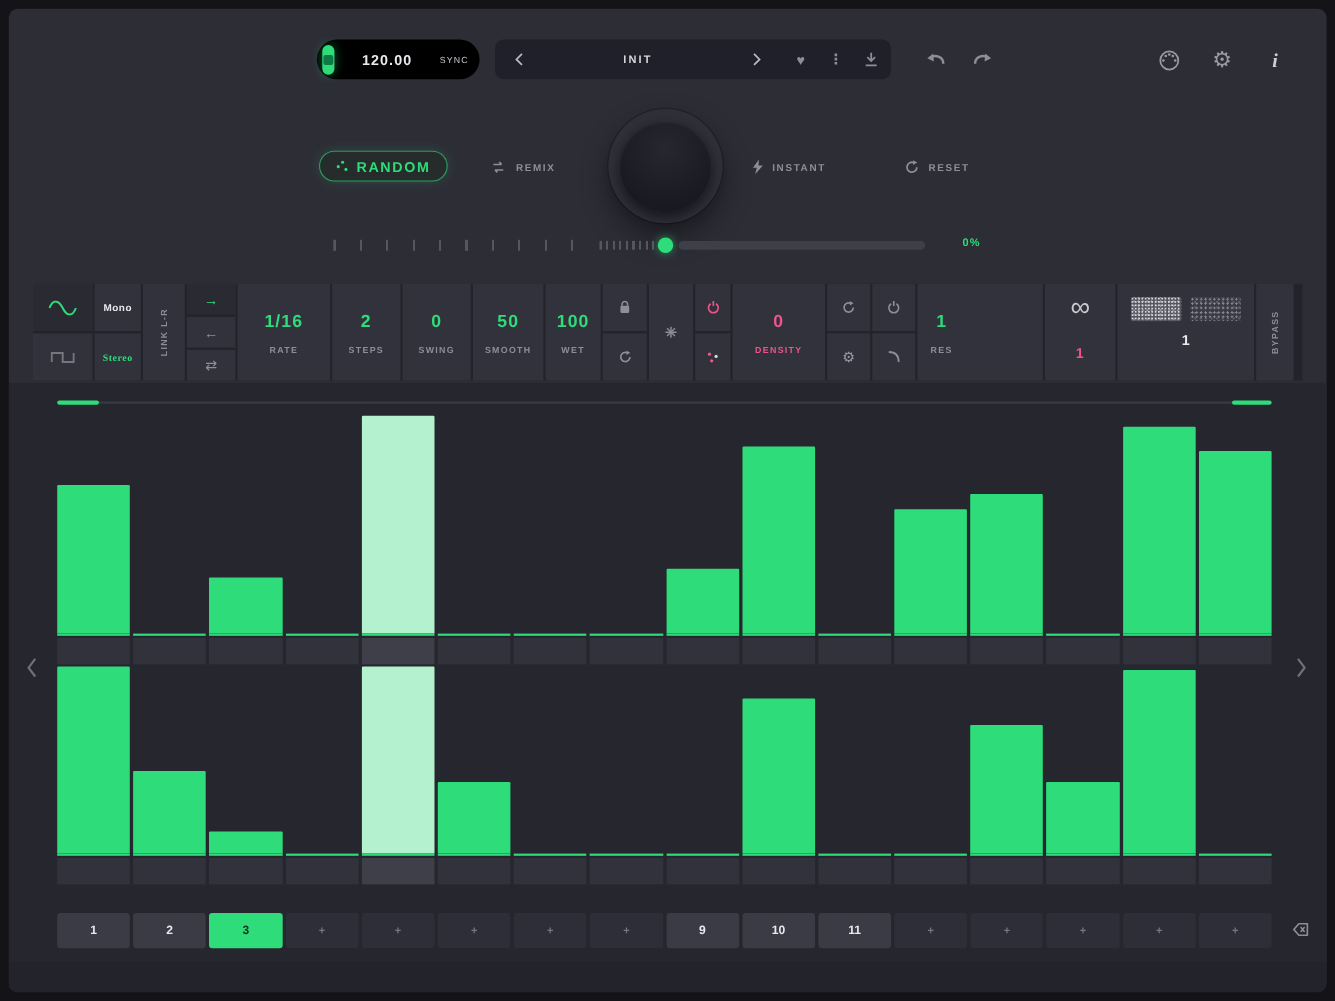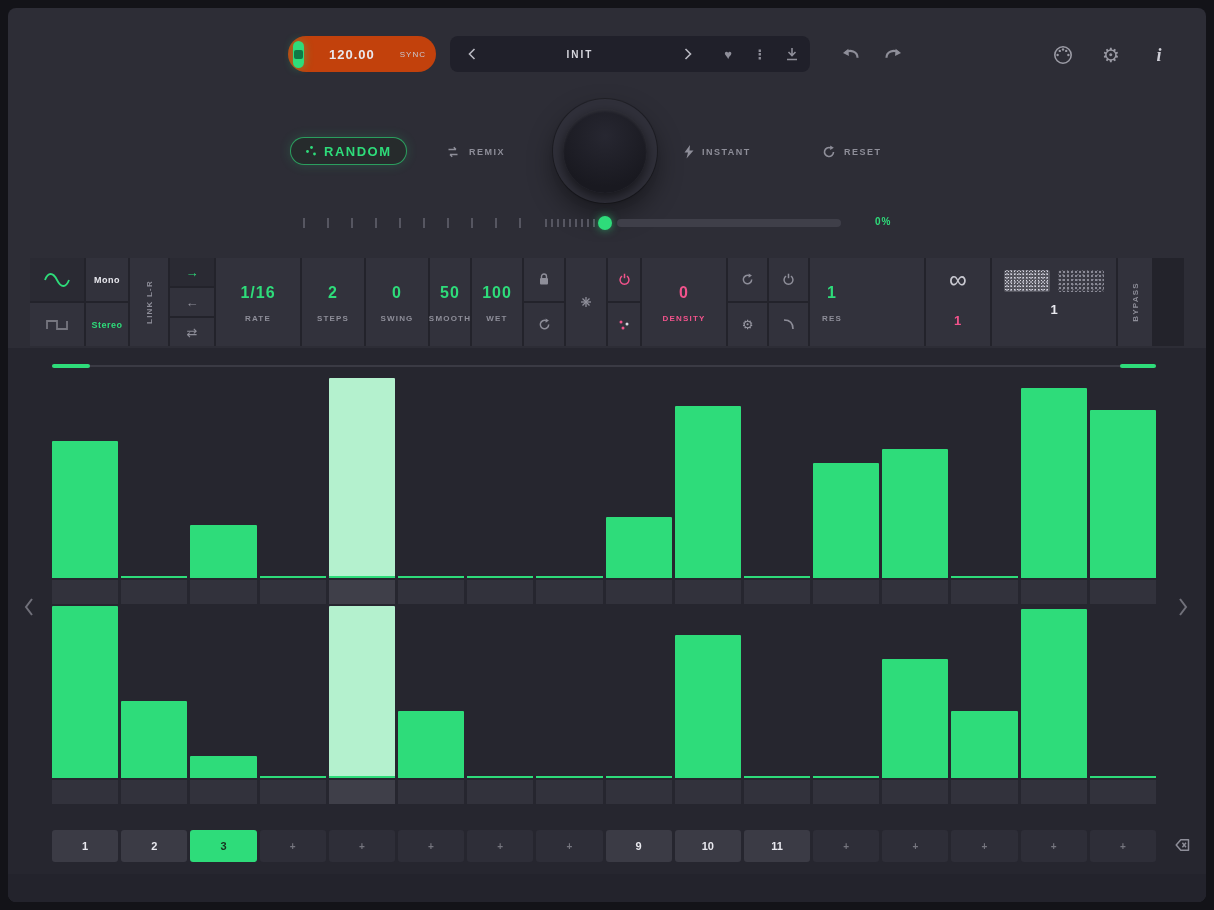--- a/index.html
+++ b/index.html
@@ -4,21 +4,21 @@
 <style>
   * { margin:0; padding:0; box-sizing:border-box; }
   html,body { width:1214px; height:910px; background:#131318; overflow:hidden;
     font-family:"Liberation Sans","DejaVu Sans",sans-serif; }
   .window { position:absolute; inset:8px; background:#2d2d36; border-radius:8px; overflow:hidden; }
 
   
   .logo-wrap { position:absolute; left:32px; top:30px; display:flex; align-items:center; gap:10px; }
   .logo-text { color:#eceef1; font-size:21px; letter-spacing:.3px; }
   .transport { position:absolute; left:280px; top:28px; width:148px; height:36px; border-radius:18px;
-    background:#c2410c; display:flex; align-items:center; padding:0 10px 0 5px; gap:25px; }
+    background:#000000; display:flex; align-items:center; padding:0 10px 0 5px; gap:25px; }
   .stop-btn { width:27px; height:27px; border-radius:9px; background:#2EDC7A;
     box-shadow:0 0 10px rgba(46,220,122,.45); display:flex; align-items:center; justify-content:center; }
   .stop-inner { width:9px; height:9px; border-radius:2px; background:#0e7a46; }
   .bpm { color:#e9e9ef; font-size:13px; font-weight:bold; letter-spacing:1px; flex:1; text-align:center; }
   .sync { color:#c9c9d2; font-size:8px; font-weight:normal; letter-spacing:1px; }
 
   .preset-bar { position:absolute; left:442px; top:28px; width:360px; height:36px; border-radius:8px;
     background:#20202a; display:flex; align-items:center; }
   .pb-btn { width:44px; height:100%; display:flex; align-items:center; justify-content:center; }
   .preset-name { flex:1; text-align:center; color:#d6d6dd; font-size:10px; font-weight:bold; letter-spacing:2px; }
@@ -248,21 +248,21 @@
       </div>
       <div class="cell">
         <svg width="22" height="14" viewBox="0 0 22 14">
           <path d="M1 11 V3 H11 V11 H21 V3" fill="none" stroke="#76767f" stroke-width="1.8"></path>
         </svg>
       </div>
     </div>
 
     <div class="panel" style="width:42px;">
       <div class="cell txt-cell">Mono</div>
-      <div class="cell txt-cell" style="color:#2EDC7A;">Stereo</div>
+      <div class="cell txt-cell" style="color:#2EDC7A;font-family:Liberation Serif, serif;">Stereo</div>
     </div>
 
     <div class="panel vert" style="width:38px;">
       <span>LINK L-R</span>
     </div>
 
     <div class="panel" style="width:44px;">
       <div class="cell sel arrow-glyph on">→</div>
       <div class="cell arrow-glyph">←</div>
       <div class="cell arrow-glyph">⇄</div>
@@ -273,21 +273,21 @@
       <div class="lab">RATE</div>
     </div>
     <div class="panel vpanel" style="width:62px;">
       <div class="val">2</div>
       <div class="lab">STEPS</div>
     </div>
     <div class="panel vpanel" style="width:62px;">
       <div class="val">0</div>
       <div class="lab">SWING</div>
     </div>
-    <div class="panel vpanel" style="width:40px;">
+    <div class="panel vpanel" style="width:64px;">
       <div class="val">50</div>
       <div class="lab">SMOOTH</div>
     </div>
     <div class="panel vpanel" style="width:50px;">
       <div class="val">100</div>
       <div class="lab">WET</div>
     </div>
 
     <div class="panel" style="width:40px;">
       <div class="cell">

